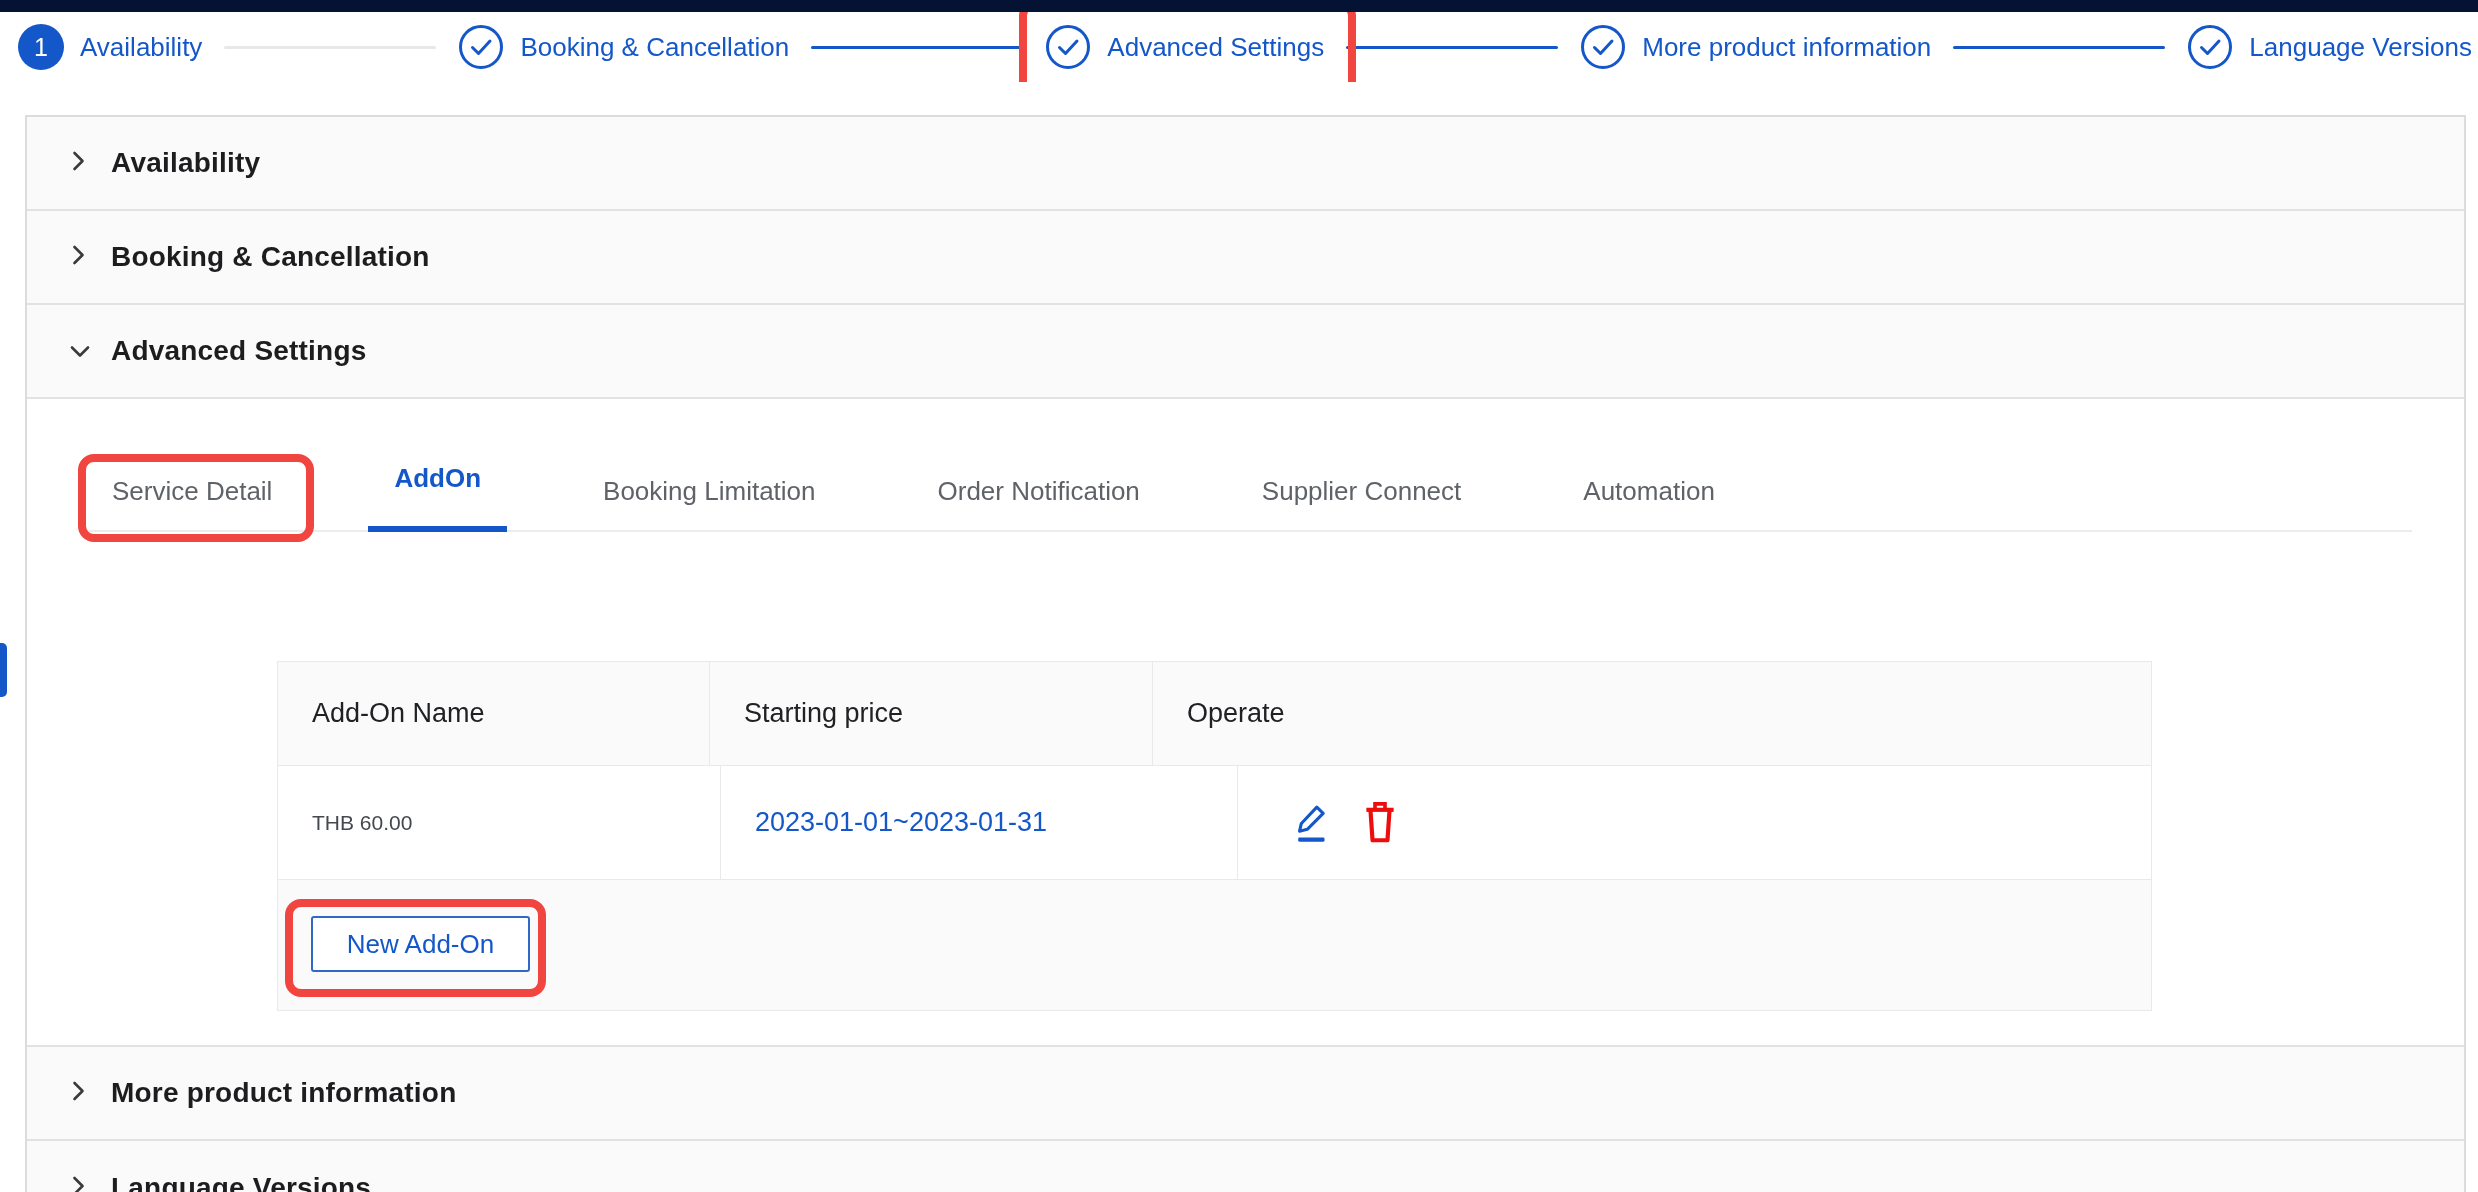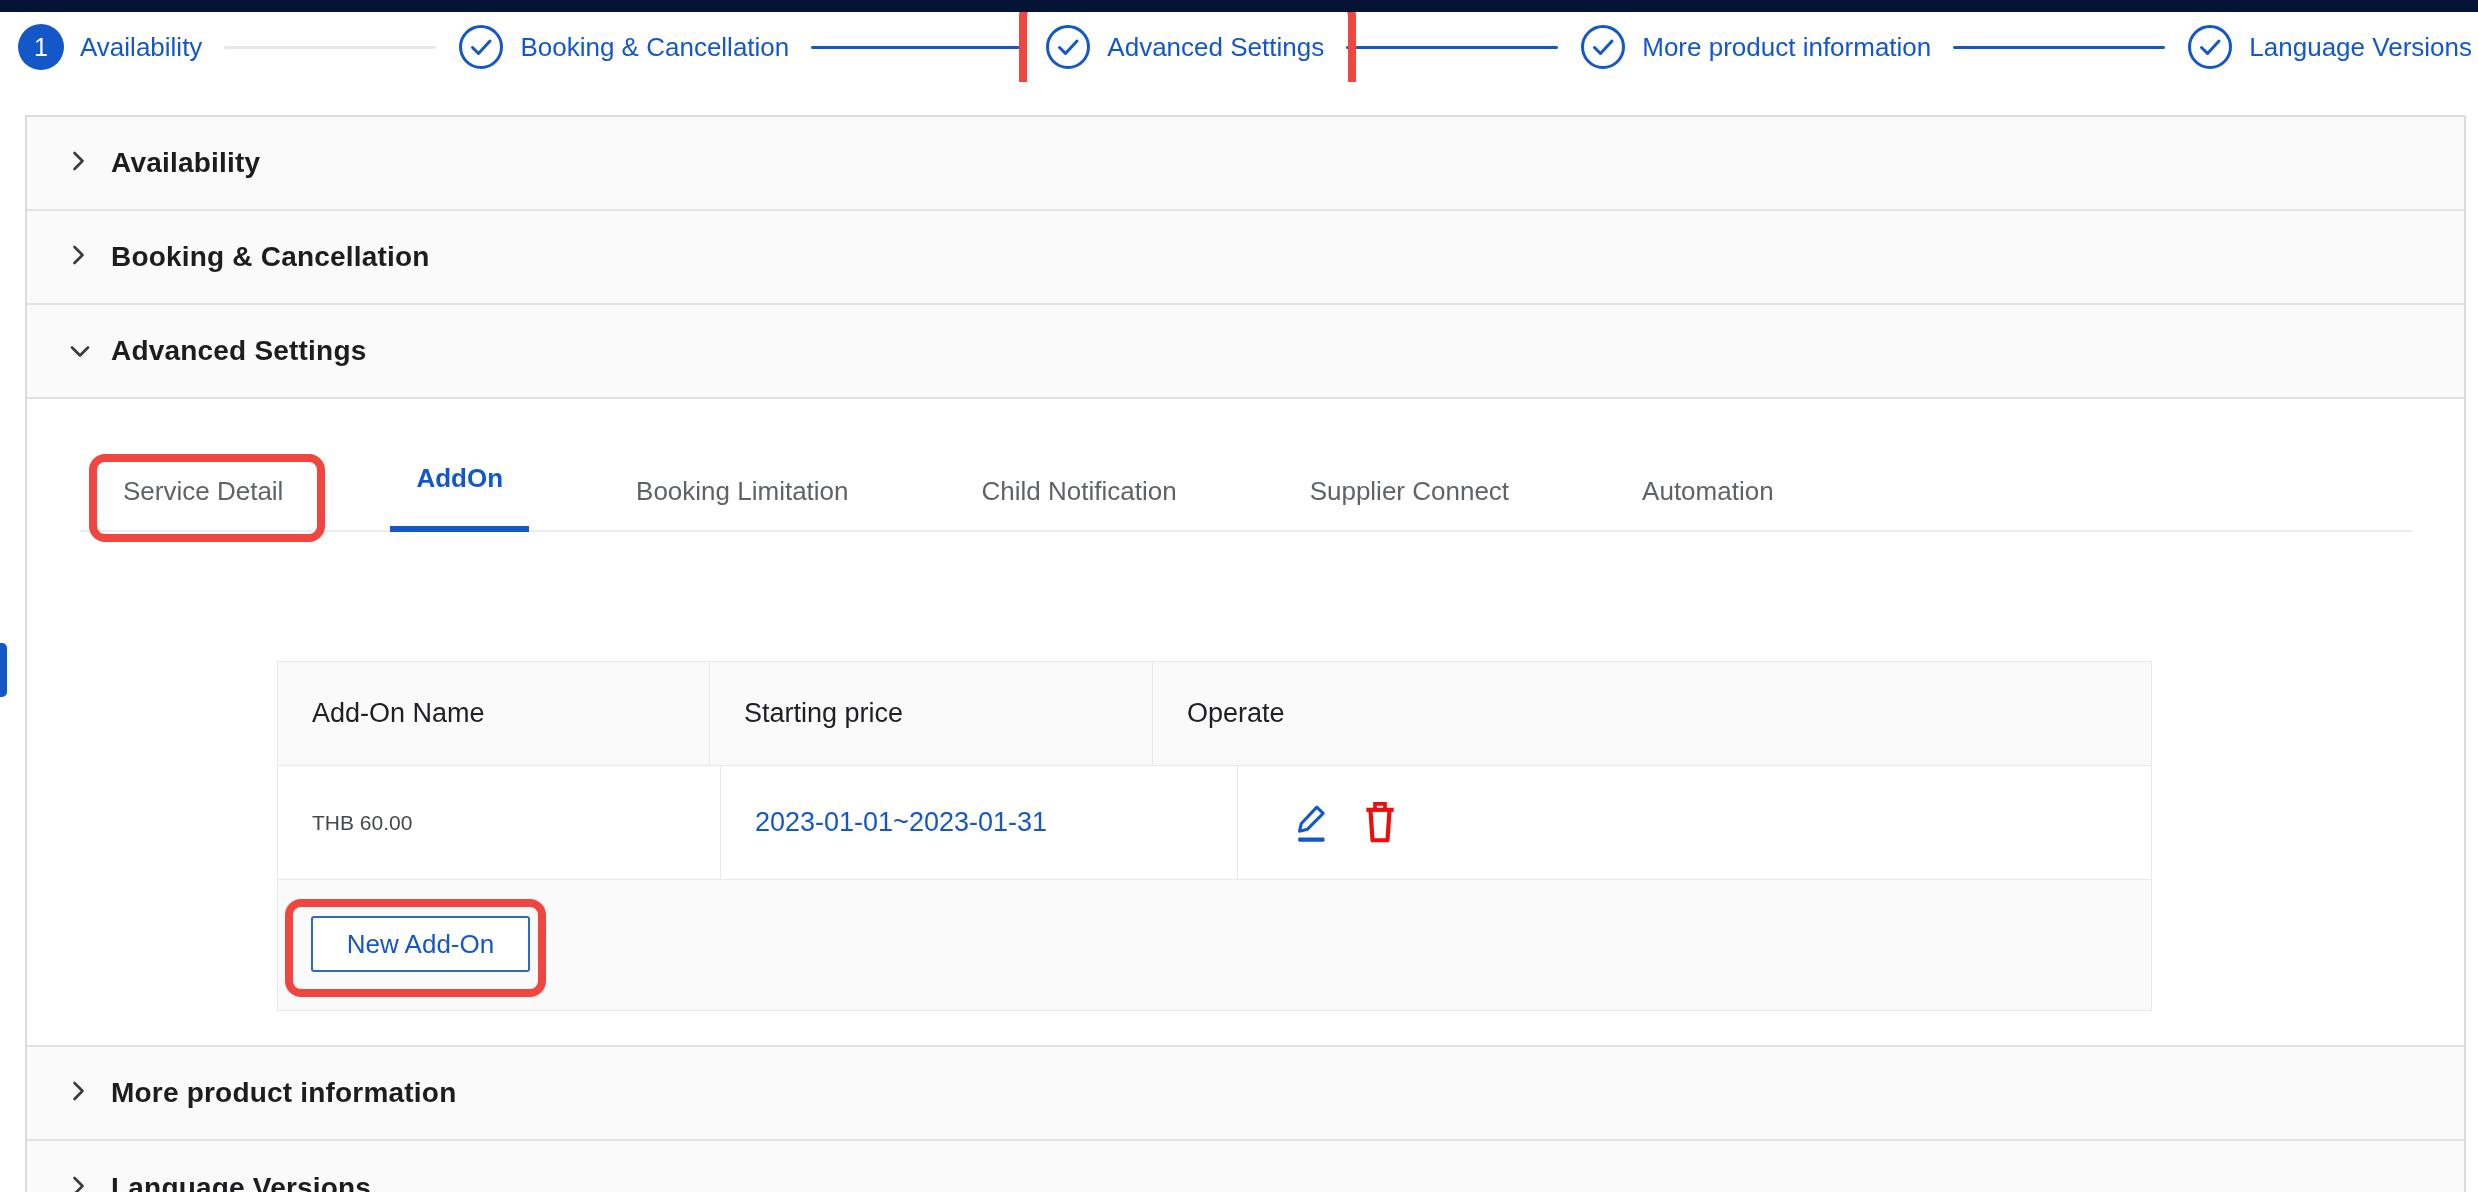--- a/index.html
+++ b/index.html
@@ -58,21 +58,21 @@
   .content { height: 582px; background: #fff; border-bottom: 2px solid #e2e2e2; position: relative; }
 
   
   .tabs {
     display: flex; align-items: flex-end; gap: 70px;
     margin: 66px 52px 0 53px; padding-left: 6px;
     border-bottom: 2px solid #ececec;
   }
   .tab {
     position: relative; padding: 0 26px 26px; font-size: 26px; line-height: 1;
-    color: #5f6368; white-space: nowrap; cursor: pointer; margin-left: 11px;
+    color: #5f6368; white-space: nowrap; cursor: pointer;
   }
   .tab.active {
     color: var(--primary, #1457c9); font-weight: 700;
     padding-bottom: 35px; border-bottom: 6px solid var(--primary, #1457c9); margin-bottom: -2px;
   }
 
   
   .addon-table { position: absolute; left: 250px; top: 196px; width: 1875px; border: 1px solid #e9e9e9; background: #fff; }
   .thead { display: flex; height: 104px; background: #fafafa; border-bottom: 1px solid #e9e9e9; }
   .trow  { display: flex; height: 114px; background: #fff;    border-bottom: 1px solid #e9e9e9; }
@@ -191,21 +191,21 @@
         <span>Service Detail</span>
         <div class="annotation tab-annot"></div>
       </div>
       <div class="tab active">
         <span>AddOn</span>
       </div>
       <div class="tab">
         <span>Booking Limitation</span>
       </div>
       <div class="tab">
-        <span>Child Notification</span>
+        <span>Order Notification</span>
       </div>
       <div class="tab">
         <span>Supplier Connect</span>
       </div>
       <div class="tab">
         <span>Automation</span>
       </div>
     </div>
 
     <div class="addon-table">

